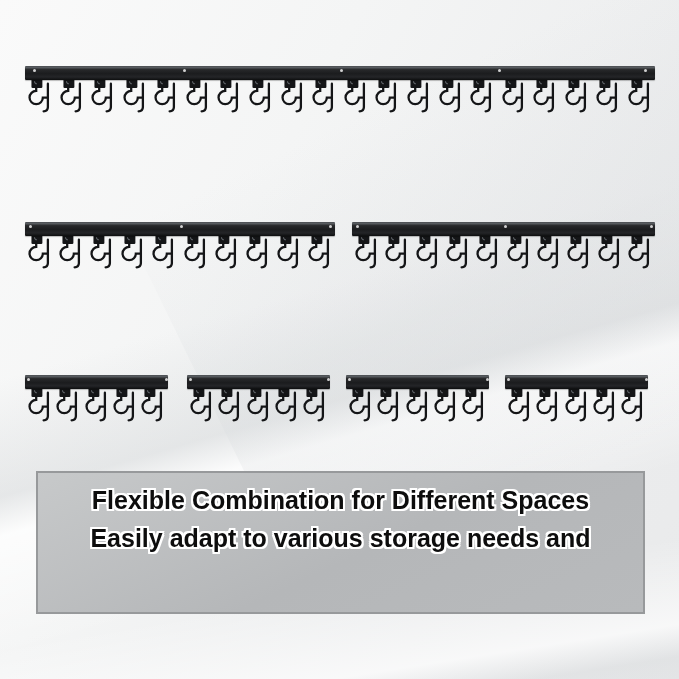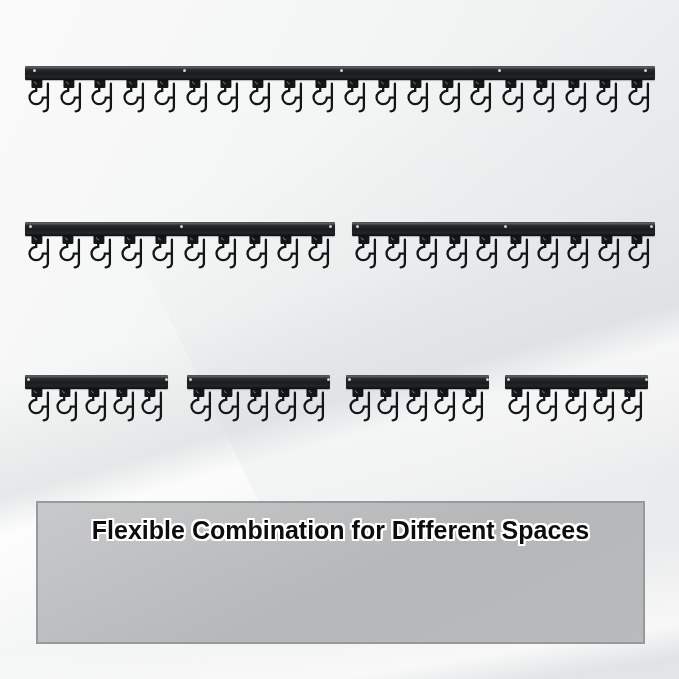--- a/index.html
+++ b/index.html
@@ -58,21 +58,21 @@
     display: flex;
     justify-content: space-between;
     padding: 0 1px;
     margin-top: -1px;
   }
   .hook { width: 28px; height: 38px; flex: 0 0 auto; }
 
   
   .caption-box {
     position: absolute;
-    left: 36px; top: 501px;
+    left: 36px; top: 471px;
     width: 605px; height: 139px;
     border: 2px solid var(--box-border);
     background: linear-gradient(155deg, var(--box-fill-light) 0%, var(--box-fill) 55%, #b8babc 100%);
   }
   .caption-text {
     padding-top: 8px;
     text-align: center;
   }
   .caption-line {
     font-weight: bold;
@@ -515,15 +515,16 @@
             <path d="M10,9 v3.5 a7,7 0 1,0 7,7 h4.5" fill="none" stroke="#141517" stroke-width="2.4" stroke-linecap="round"></path>
             <path d="M22.3,5 v24.5 q0,4.5 -4.5,4.5" fill="none" stroke="#141517" stroke-width="2.4" stroke-linecap="round"></path>
           </svg>
         </div>
       </div>
     </div>
 
   <div class="caption-box">
     <div class="caption-text">
       <div class="caption-line">Flexible Combination for Different Spaces</div>
+      <div class="caption-line">Easily adapt to various storage needs and</div>
     </div>
   </div>
 </div>
 
 </body></html>

